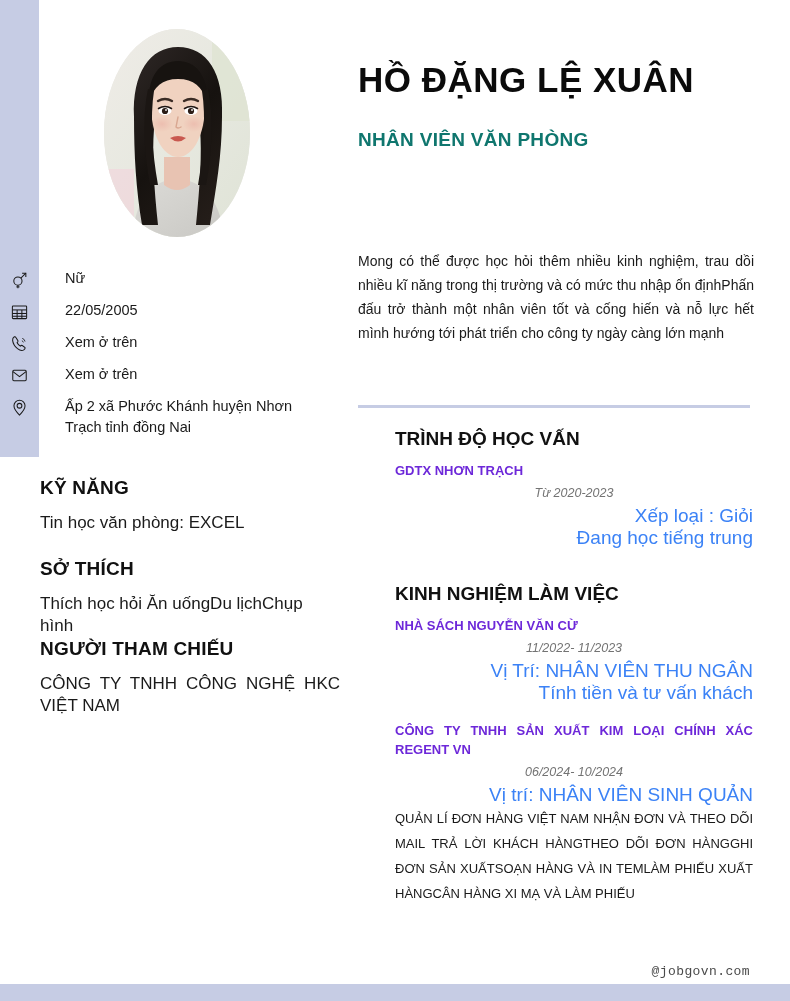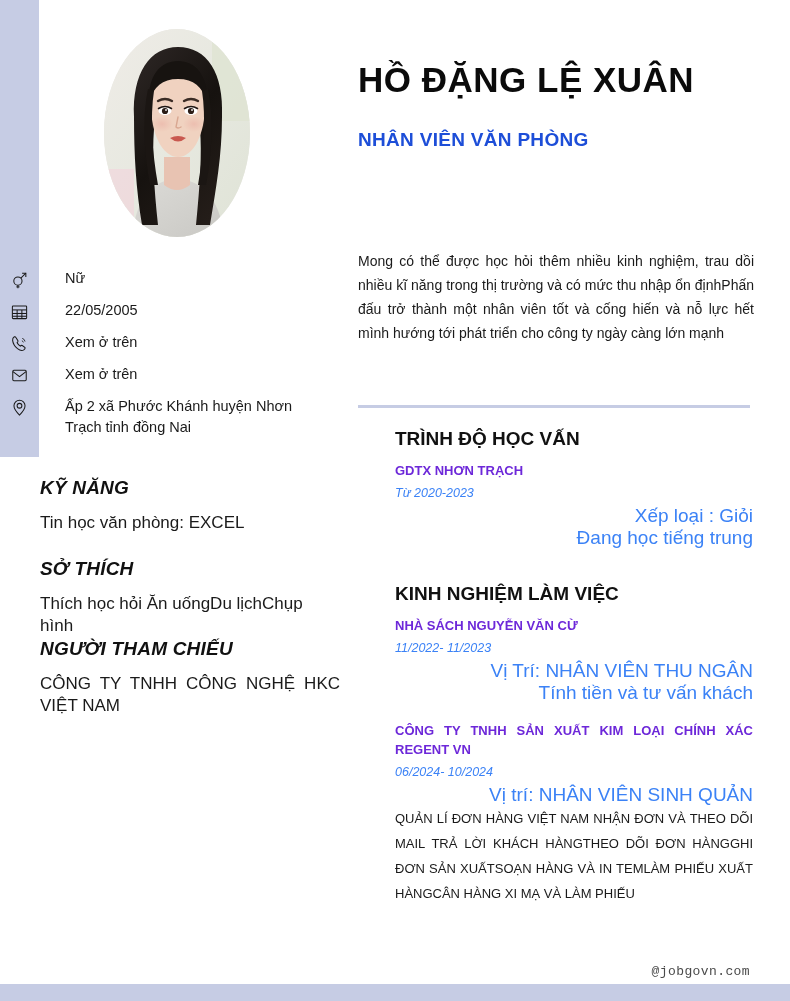--- a/index.html
+++ b/index.html
@@ -93,21 +93,20 @@
     position: absolute;
     left: 40px;
     width: 300px;
   }
   .side-heading {
     font-size: 19px;
     font-weight: bold;
     letter-spacing: 0.2px;
     color: #111111;
     margin-bottom: 13px;
-    font-style: italic;
   }
   .side-body {
     font-size: 17px;
     line-height: 22px;
     color: #1a1a1a;
   }
   .side-body.justify { text-align: justify; }
 
   #sec-skills     { top: 477px; }
   #sec-hobbies    { top: 558px; }
@@ -131,21 +130,21 @@
     color: #0b0b0b;
     white-space: nowrap;
   }
   .job-title {
     position: absolute;
     left: 3px;
     top: 129px;
     font-size: 19px;
     font-weight: bold;
     letter-spacing: 0.3px;
-    color: #1d4ed8;
+    color: #0f766e;
   }
 
   .objective {
     position: absolute;
     left: 3px;
     top: 249px;
     width: 396px;
   }
   .obj-heading {
     font-size: 19px;
@@ -187,22 +186,23 @@
     font-weight: bold;
     line-height: 19px;
     color: #6d28d9;
     text-align: justify;
     margin-bottom: 3px;
   }
   .entry-date {
     font-size: 12.5px;
     font-style: italic;
     line-height: 21px;
-    color: #3b82f6;
+    color: #737373;
     margin-bottom: 1px;
+    text-align: center;
   }
   .entry-line {
     font-size: 19px;
     line-height: 22px;
     color: #3b82f6;
     text-align: right;
   }
   .entry-desc {
     font-size: 13px;
     line-height: 25px;

